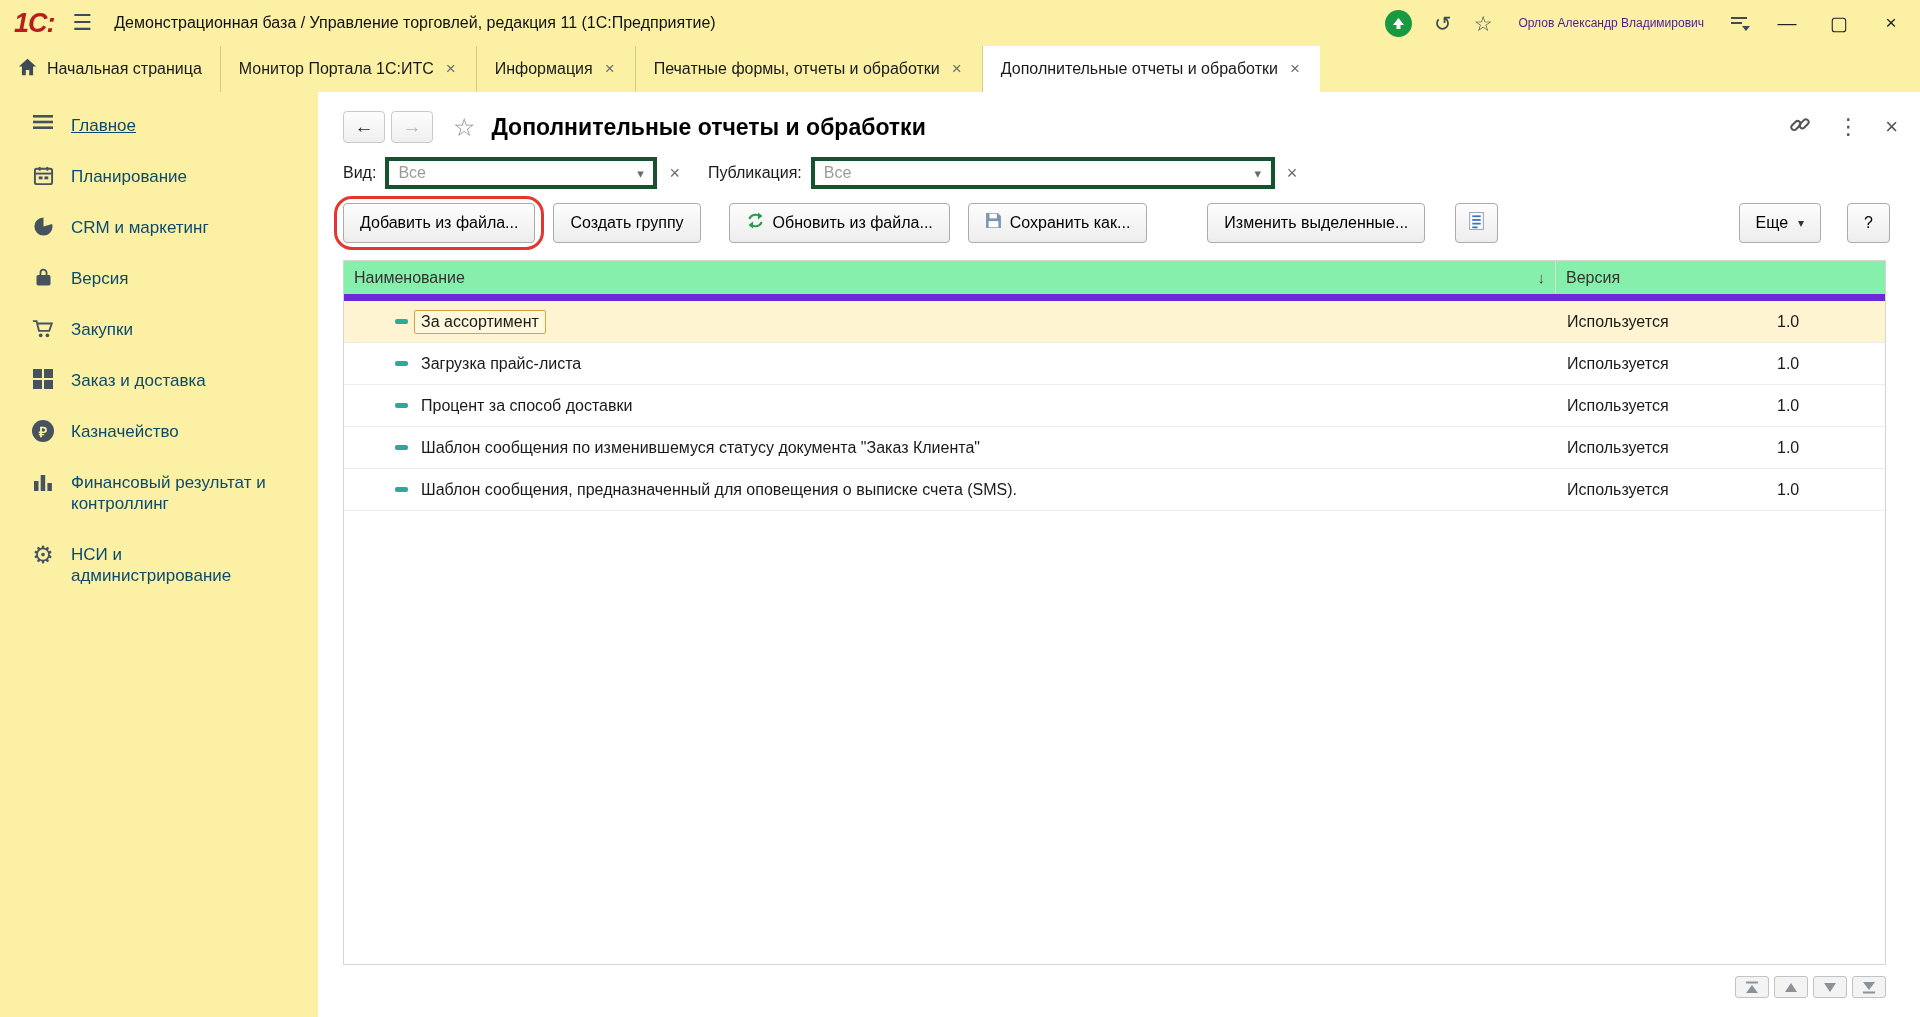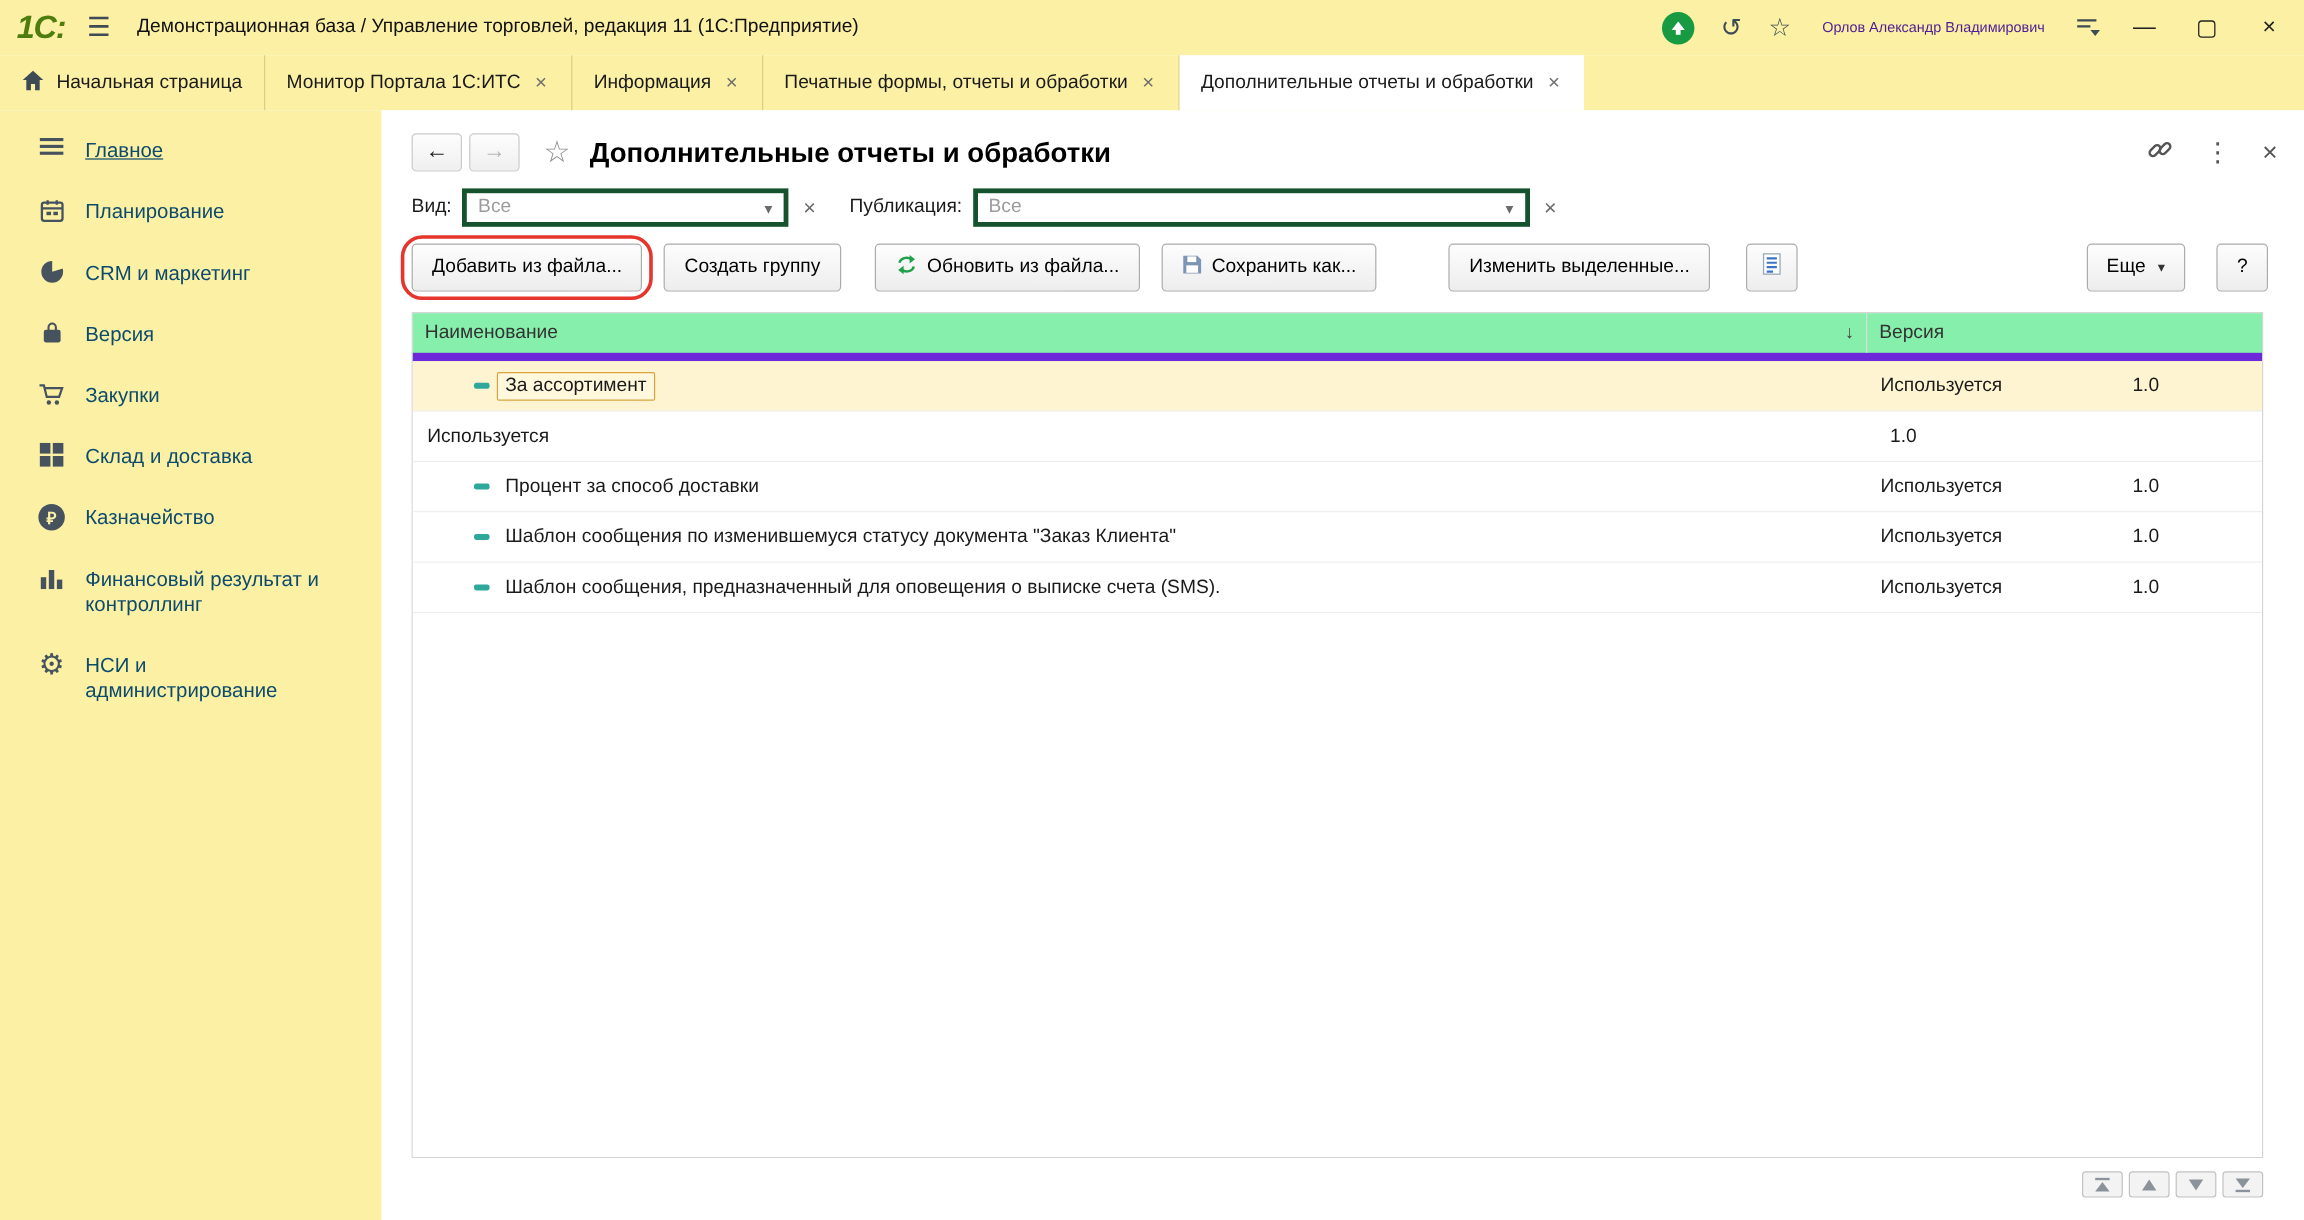--- a/index.html
+++ b/index.html
@@ -4,21 +4,21 @@
 <style>
   * { box-sizing: border-box; margin: 0; padding: 0; }
   html, body { width: 1920px; height: 1017px; overflow: hidden; }
   body { font-family: "Liberation Sans", sans-serif; color: #1a1a1a; background: #fff; }
 
   
   .titlebar {
     position: absolute; top: 0; left: 0; width: 1920px; height: 46px;
     background: #FBF0A3; display: flex; align-items: center; padding: 0 14px;
   }
-  .logo-1c { color: #4d7c0f; font-weight: bold; font-style: italic; font-size: 27px; letter-spacing: -1px; margin-right: 18px; }
+  .logo-1c { color: #b91c1c; font-weight: bold; font-style: italic; font-size: 27px; letter-spacing: -1px; margin-right: 18px; }
   .hamburger { font-size: 22px; color: #3e4a54; margin-right: 22px; cursor: pointer; }
   .tb-title { font-size: 16px; color: #111; }
   .tb-right { margin-left: auto; display: flex; align-items: center; gap: 22px; }
   .notif-circle { width: 27px; height: 27px; border-radius: 50%; background: #189A43; display: flex; align-items: center; justify-content: center; cursor: pointer; }
   .tb-icon { font-size: 21px; color: #3e4a54; cursor: pointer; line-height: 1; }
   .tb-user { font-size: 12px; color: #4c1d95; margin: 0 4px; cursor: pointer; }
   .win-btn { font-size: 19px; color: #222; width: 30px; text-align: center; cursor: pointer; }
 
   
   .tabbar {
@@ -226,21 +226,21 @@
     <span class="nav-icon">
       <svg width="20" height="20" viewBox="0 0 20 20">
           <g fill="#46525E">
             <rect x="0" y="0" width="9" height="9"></rect>
             <rect x="11" y="0" width="9" height="9"></rect>
             <rect x="0" y="11" width="9" height="9"></rect>
             <rect x="11" y="11" width="9" height="9"></rect>
           </g>
         </svg>
     </span>
-    <span class="nav-label">Склад и доставка</span>
+    <span class="nav-label">Заказ и доставка</span>
   </div>
   <div class="nav-item">
     <span class="nav-icon">
       <span class="circle-p">₽</span>
     </span>
     <span class="nav-label">Казначейство</span>
   </div>
   <div class="nav-item">
     <span class="nav-icon">
       <svg width="20" height="20" viewBox="0 0 20 20">
@@ -358,20 +358,24 @@
     <div class="trow selected">
       <div class="cell name">
         <span class="row-icon"></span>
         <span class="focus-box">За ассортимент</span>
       </div>
       <div class="cell pub">Используется</div>
       <div class="cell ver">1.0</div>
     </div>
 
     <div class="trow">
+      <div class="cell name">
+        <span class="row-icon"></span>
+        <span>Загрузка прайс-листа</span>
+      </div>
       <div class="cell pub">Используется</div>
       <div class="cell ver">1.0</div>
     </div>
 
     <div class="trow">
       <div class="cell name">
         <span class="row-icon"></span>
         <span>Процент за способ доставки</span>
       </div>
       <div class="cell pub">Используется</div>

